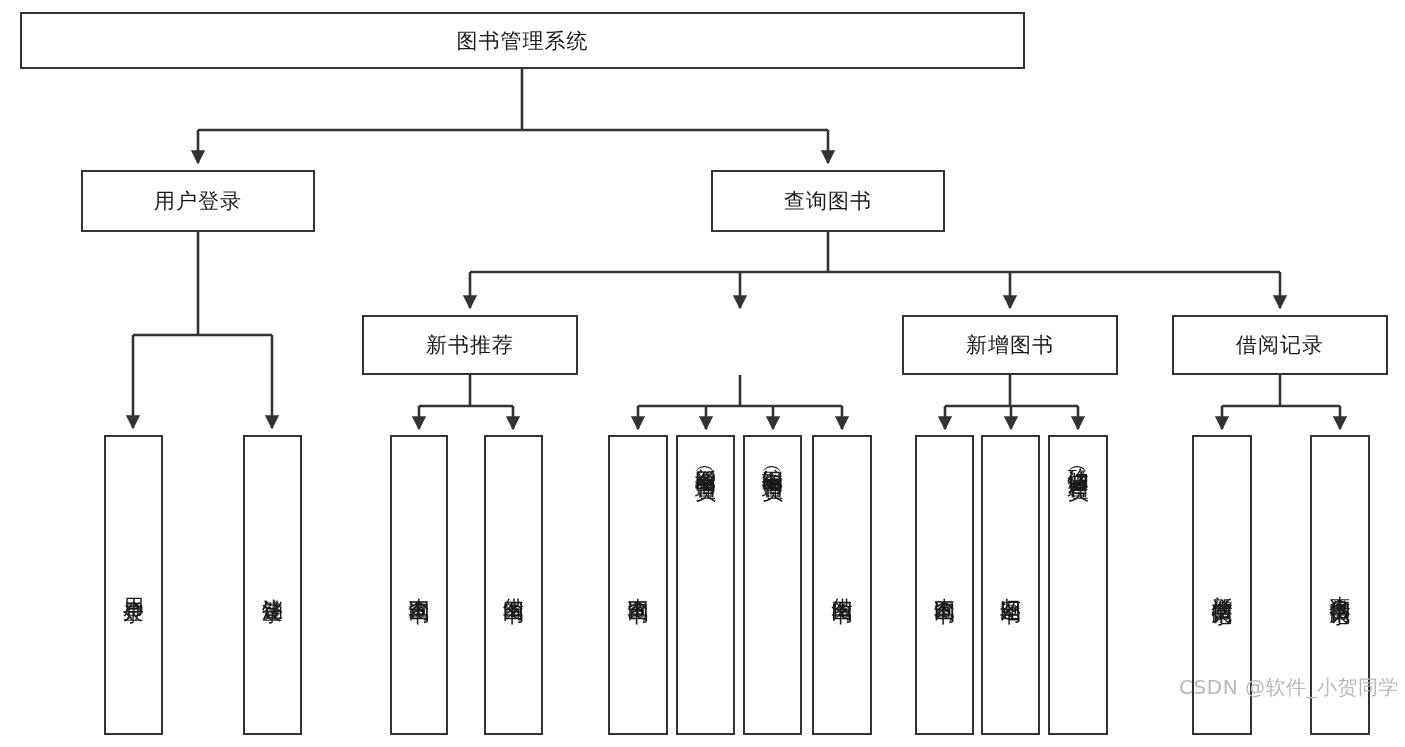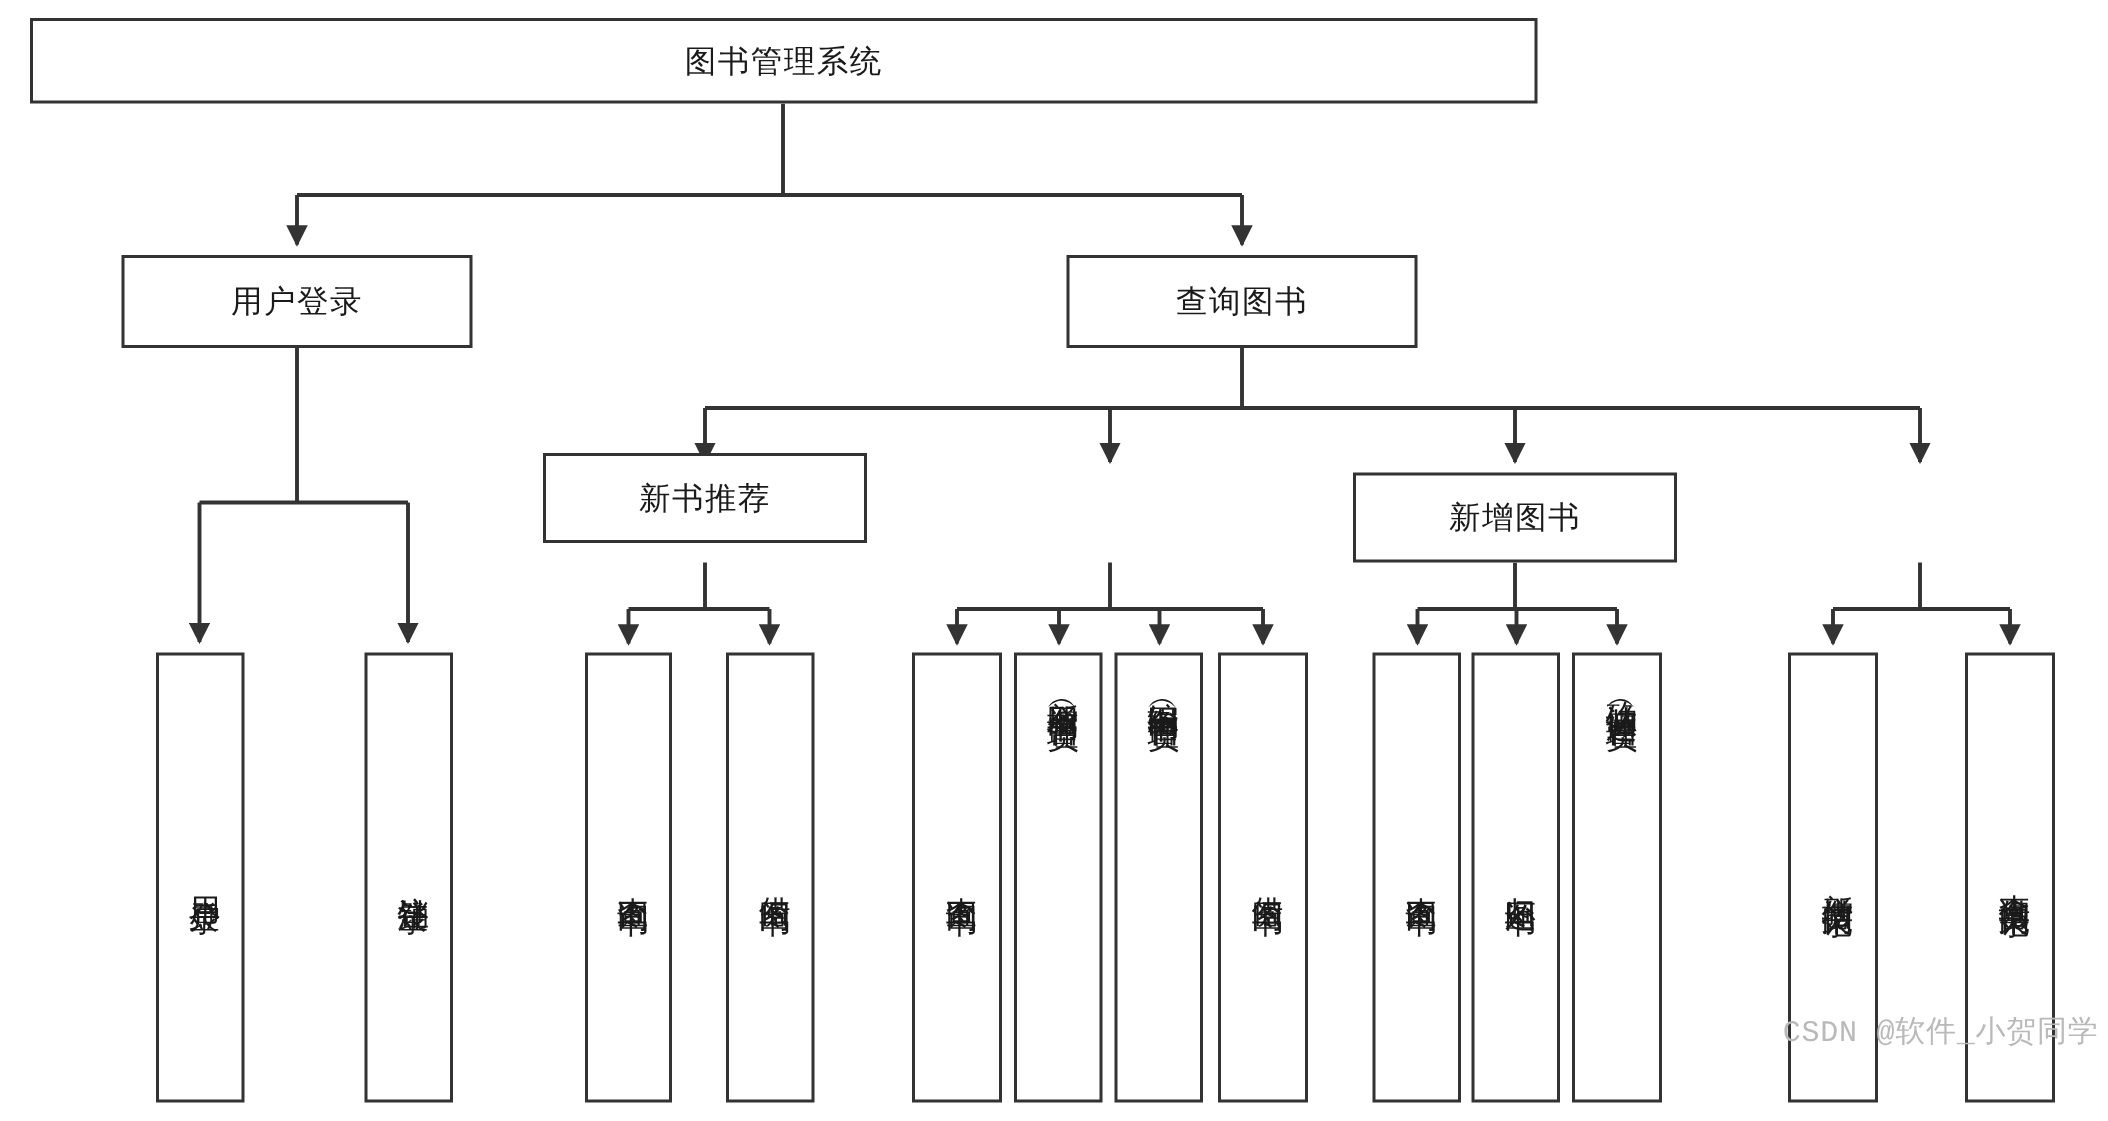--- a/index.html
+++ b/index.html
@@ -1,18 +1,18 @@
 <!DOCTYPE html>
 <html><head>
 <meta charset="utf-8">
 <style>
   html,body{margin:0;padding:0;background:#ffffff;}
   body{width:1405px;height:747px;position:relative;overflow:hidden;
        font-family:"DejaVu Sans","Liberation Sans",sans-serif;}
-  #canvas{position:absolute;inset:0;width:1405px;height:707px;font-family:Liberation Mono, monospace;}
+  #canvas{position:absolute;inset:0;width:1405px;height:707px;}
   svg.wires{position:absolute;left:0;top:0;width:1405px;height:747px;}
   .node{position:absolute;box-sizing:border-box;background:#ffffff;
         border:2px solid #333333;display:flex;align-items:center;
         justify-content:center;color:#1a1a1a;}
   .node.h{font-size:21px;letter-spacing:1px;}
   .node.v{writing-mode:vertical-rl;text-orientation:upright;
           font-size:21px;line-height:1.05;letter-spacing:2px;
           align-items:center;justify-content:flex-start;padding-top:14px;}
   .node.v.mid{justify-content:center;padding-top:0;}
   .watermark{position:absolute;right:6px;bottom:6px;font-size:20px;
@@ -71,22 +71,23 @@
       <path d="M 1222 406 L 1222 429" marker-end="url(#ah)"></path>
       <path d="M 1340 406 L 1340 429" marker-end="url(#ah)"></path>
     </g>
   </svg>
 
   <div class="node h" style="left:20px;top:12px;width:1005px;height:57px;">图书管理系统</div>
 
   <div class="node h" style="left:81px;top:170px;width:234px;height:62px;">用户登录</div>
   <div class="node h" style="left:711px;top:170px;width:234px;height:62px;">查询图书</div>
 
-  <div class="node h" style="left:362px;top:302px;width:216px;height:60px;">新书推荐</div>
+  <div class="node h" style="left:362px;top:315px;width:216px;height:60px;">新书推荐</div>
   <div class="node h" style="left:902px;top:315px;width:216px;height:60px;">新增图书</div>
+  <div class="node h" style="left:1172px;top:315px;width:216px;height:60px;">借阅记录</div>
 
   <div class="node v mid" style="left:104px;top:435px;width:59px;height:300px;">用户登录</div>
   <div class="node v mid" style="left:243px;top:435px;width:59px;height:300px;">注销登录</div>
 
   <div class="node v mid" style="left:390px;top:435px;width:58px;height:300px;">查询图书</div>
   <div class="node v mid" style="left:484px;top:435px;width:59px;height:300px;">借阅图书</div>
 
   <div class="node v mid" style="left:608px;top:435px;width:60px;height:300px;">查询图书</div>
   <div class="node v" style="left:676px;top:435px;width:59px;height:300px;">新增图书（管理员）</div>
   <div class="node v" style="left:743px;top:435px;width:59px;height:300px;">编辑图书（管理员）</div>

